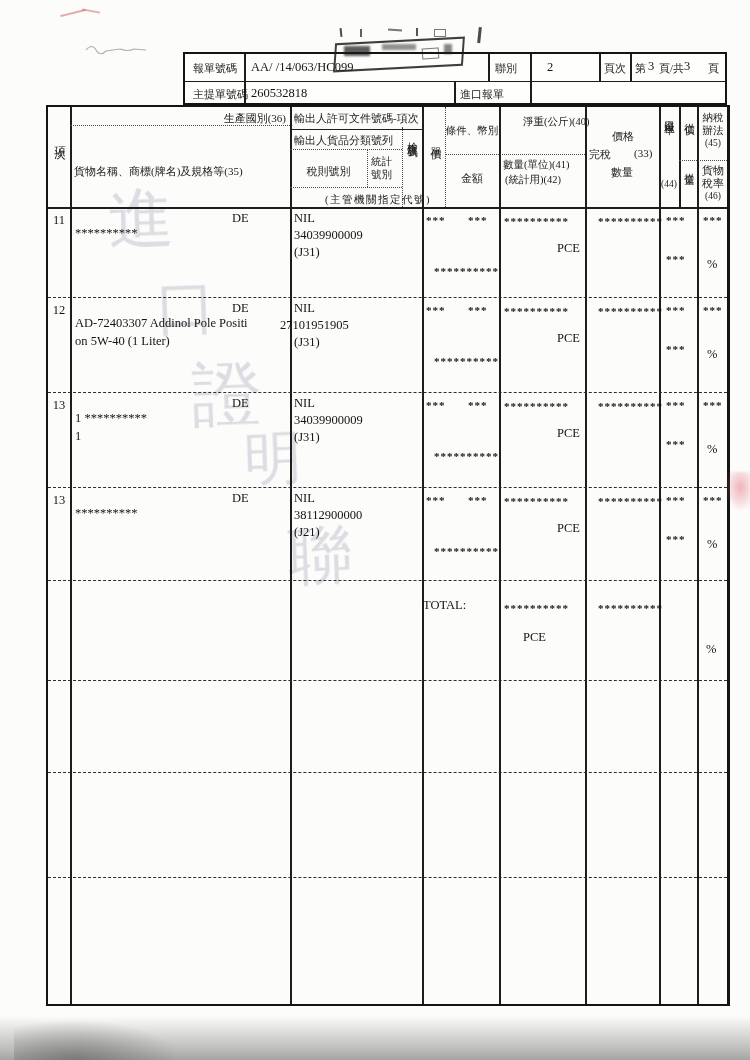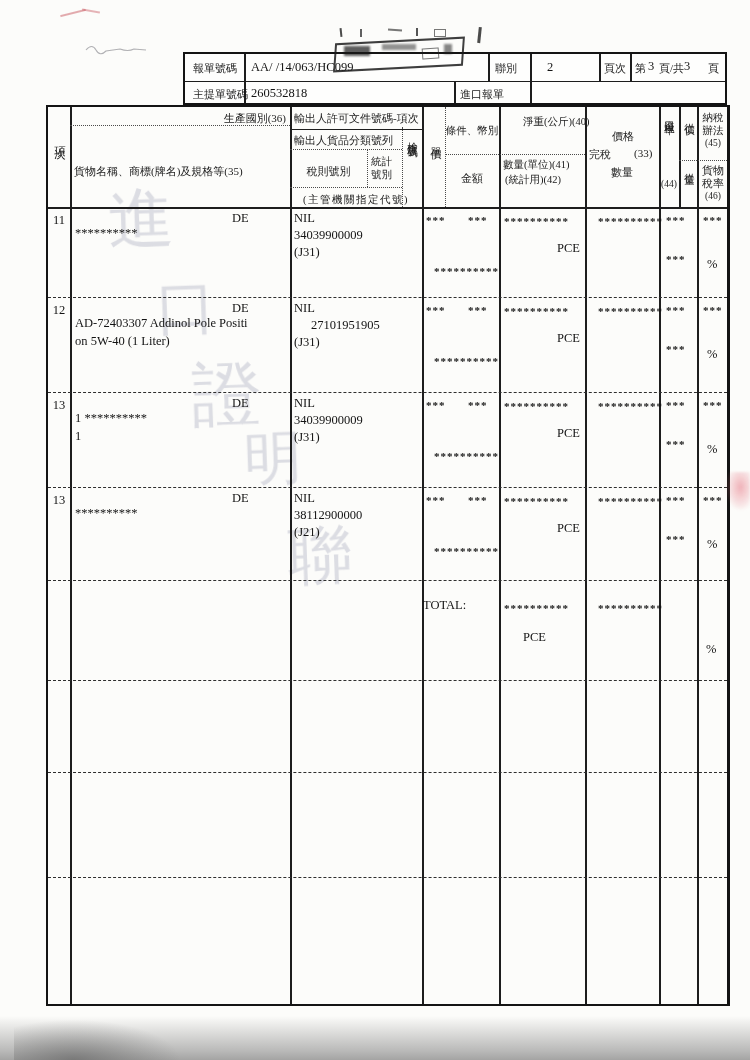--- a/index.html
+++ b/index.html
@@ -94,21 +94,21 @@
   <div class="box" id="maintable" style="left:46px;top:105px;width:679px;height:897px;">
 
     <div class="abs lbl vert txtz" style="left:4px;top:30px;font-size:11.5px;">項次</div>
     <div class="abs lbl txtz" style="left:120px;top:4px;width:118px;text-align:right;">生產國別(36)</div>
     <div class="abs lbl txtz" style="left:26px;top:57px;">貨物名稱、商標(牌名)及規格等(35)</div>
     <div class="abs lbl txtz" style="left:246px;top:4px;">輸出人許可文件號碼-項次</div>
     <div class="abs lbl txtz" style="left:246px;top:26px;">輸出人貨品分類號列</div>
     <div class="abs lbl ctr txtz" style="left:242px;top:57px;width:77px;">稅則號別</div>
     <div class="abs lbl txtz" style="left:323px;top:48px;width:24px;white-space:normal;line-height:13px;font-size:10.5px;">統計號別</div>
     <div class="abs lbl vert txtz" style="left:357px;top:26px;font-size:10.5px;">檢查號碼</div>
-    <div class="abs lbl ctr txtz" style="left:242px;top:86px;width:132px;font-size:10.5px;letter-spacing:1.5px;">(主管機關指定代號)</div>
+    <div class="abs lbl ctr txtz" style="left:242px;top:86px;width:132px;font-size:10.5px;letter-spacing:1.5px;padding-left:22px;">(主管機關指定代號)</div>
     <div class="abs lbl vert txtz" style="left:380px;top:31px;">單價</div>
     <div class="abs lbl ctr txtz" style="left:397px;top:17px;width:54px;font-size:10.5px;">條件、幣別</div>
     <div class="abs lbl ctr txtz" style="left:397px;top:64px;width:54px;">金額</div>
     <div class="abs lbl txtz" style="left:455px;top:8px;font-size:10.5px;margin-left:20px;">淨重(公斤)(40)</div>
     <div class="abs lbl txtz" style="left:455px;top:51px;font-size:10.5px;">數量(單位)(41)</div>
     <div class="abs lbl txtz" style="left:457px;top:66px;font-size:10.5px;">(統計用)(42)</div>
     <div class="abs lbl ctr txtz" style="left:545px;top:22px;width:60px;">價格</div>
     <div class="abs lbl txtz" style="left:541px;top:40px;">完稅</div>
     <div class="abs lbl txtz" style="left:586px;top:40px;">(33)</div>
     <div class="abs lbl ctr txtz" style="left:537px;top:58px;width:74px;">數量</div>
@@ -164,21 +164,21 @@
           <div class="abs txtz typed stars" style="left: 618px; top: 107px;">***</div>
           <div class="abs txtz typed stars" style="left: 618px; top: 146px;">***</div>
           <div class="abs txtz typed stars" style="left: 655px; top: 107px;">***</div>
           <div class="abs txtz typed" style="left: 659px; top: 150px;">%</div>
           <div class="abs txtz typed" style="left: 27px; top: 119px;">**********</div>
         </div>
         <div>
           <div class="abs txtz typed ctr" style="left: 2px; top: 196px; width: 18px;">12</div>
           <div class="abs txtz typed" style="left: 184px; top: 194px;">DE</div>
           <div class="abs txtz typed" style="left: 246px; top: 194px;">NIL</div>
-          <div class="abs txtz typed" style="left: 263px; top: 211px;">27101951905</div>
+          <div class="abs txtz typed" style="left: 232px; top: 211px;">27101951905</div>
           <div class="abs txtz typed" style="left: 246px; top: 228px;">(J31)</div>
           <div class="abs txtz typed stars" style="left: 378px; top: 197px;">***</div>
           <div class="abs txtz typed stars" style="left: 420px; top: 197px;">***</div>
           <div class="abs txtz typed stars" style="left: 386px; top: 248px;">**********</div>
           <div class="abs txtz typed stars" style="left: 456px; top: 198px;">**********</div>
           <div class="abs txtz typed" style="left: 509px; top: 224px;">PCE</div>
           <div class="abs txtz typed stars" style="left: 550px; top: 198px;">**********</div>
           <div class="abs txtz typed stars" style="left: 618px; top: 197px;">***</div>
           <div class="abs txtz typed stars" style="left: 618px; top: 236px;">***</div>
           <div class="abs txtz typed stars" style="left: 655px; top: 197px;">***</div>

